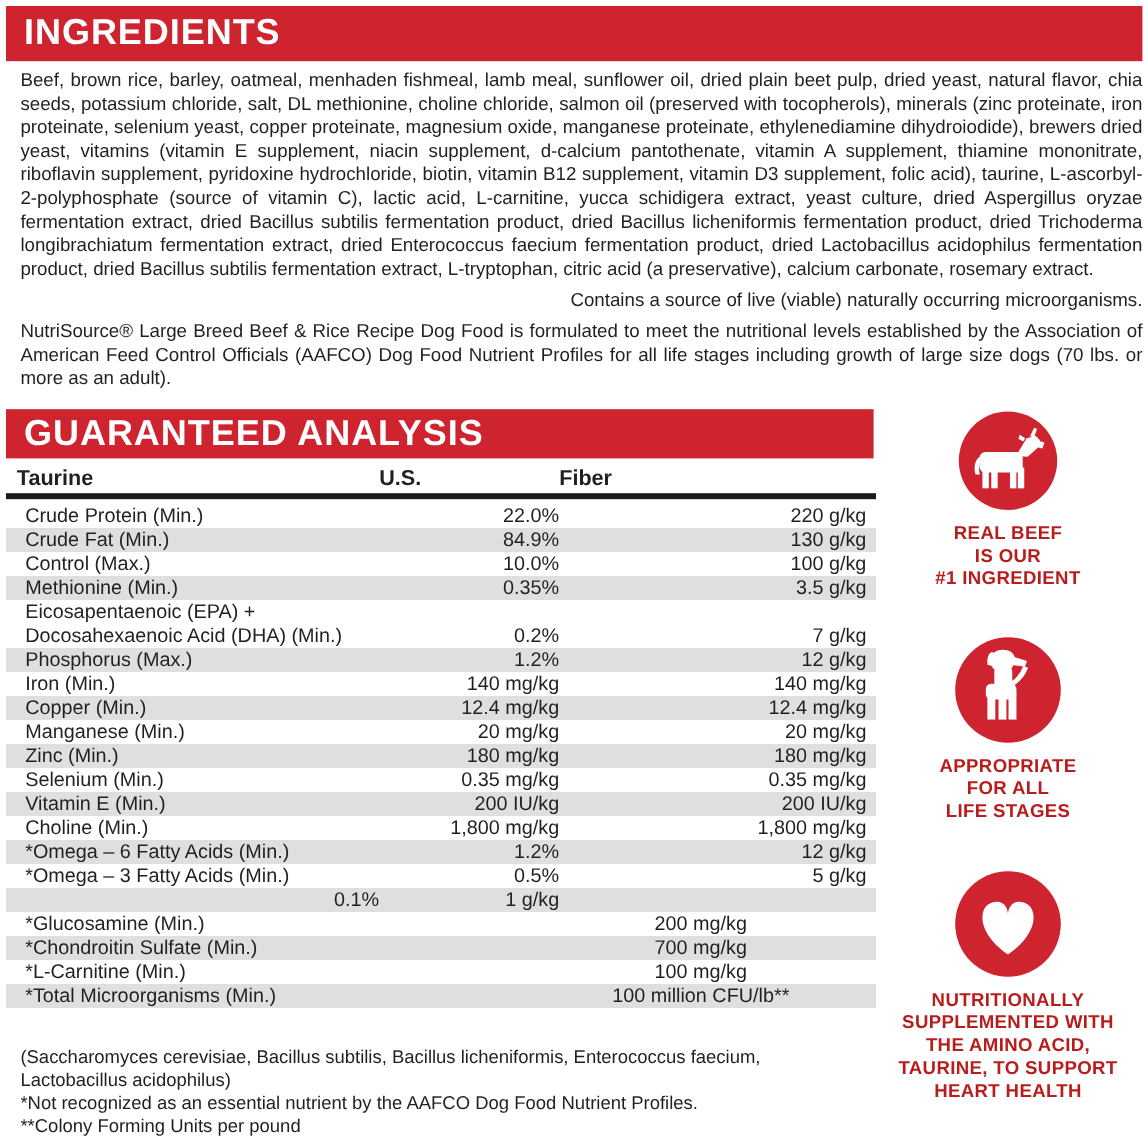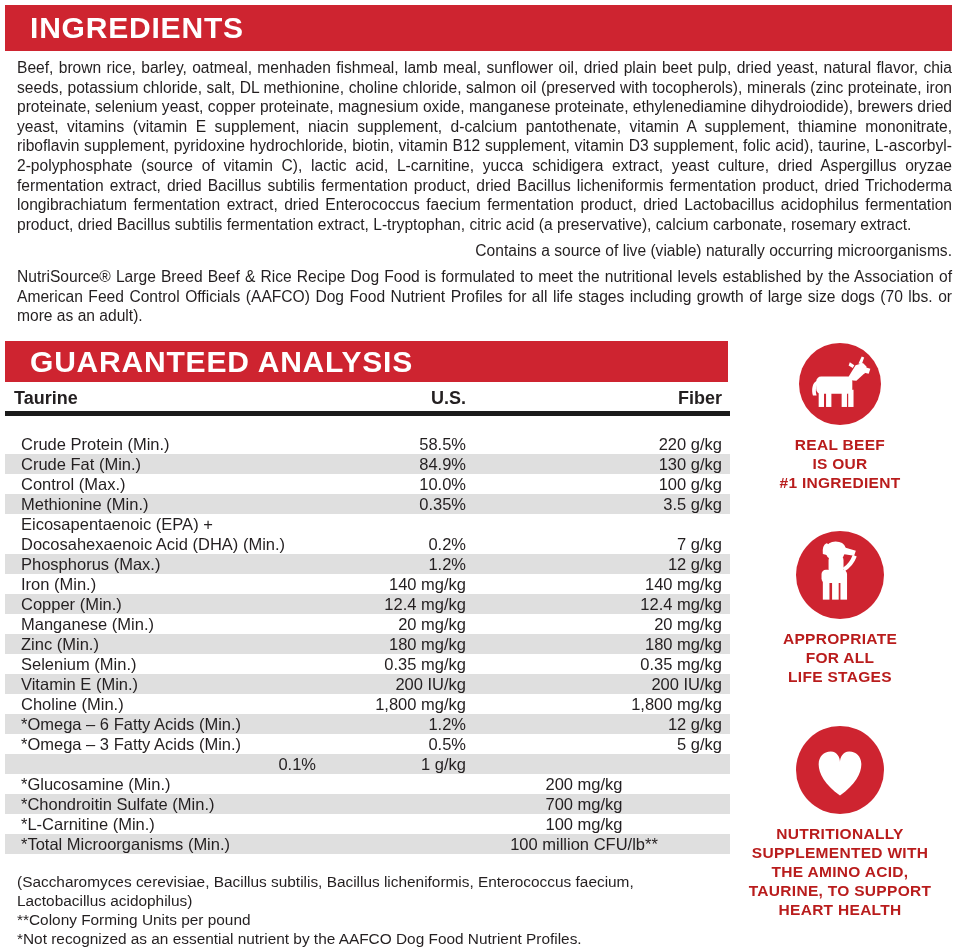--- a/index.html
+++ b/index.html
@@ -9,21 +9,21 @@
     color:#231F20;
     -webkit-font-smoothing:antialiased;
   }
   .page{position:relative;width:957px;height:950px;background:#fff;}
 
   
   .bar{
     position:absolute;background:#CE2430;color:#fff;
     display:flex;align-items:center;
     font-weight:bold;font-size:30px;letter-spacing:.8px;
-    padding-left:25px;box-sizing:border-box;
+    padding-left:15px;box-sizing:border-box;
   }
   #ingredients-bar{top:5px;left:5px;width:947px;height:46px;}
   #analysis-bar{top:341px;left:5px;width:723px;height:41px;}
 
   
   .para{
     position:absolute;left:17px;width:935px;
     font-size:15.6px;line-height:19.6px;text-align:justify;
   }
   #ingredients-body{top:58px;}
@@ -31,22 +31,22 @@
   #formulation{top:267px;}
 
   
   #analysis-table{position:absolute;top:388px;left:5px;width:725px;}
   .ga-head{
     display:grid;grid-template-columns:1fr 150px 256px;
     padding:0 8px 2px 9px;box-sizing:border-box;
     font-weight:bold;font-size:18px;
     border-bottom:5px solid #1b1b1b;
   }
-  .ga-head .us,.ga-head .metric{text-align:right;}
-  .ga-rows{margin-top:18px;}
+  .ga-head .us,.ga-head .metric{}
+  .ga-rows{margin-top:4px;}
   .ga-row{
     display:grid;grid-template-columns:1fr 150px 256px;
     align-items:end;
     padding:0 8px 0 16px;box-sizing:border-box;
     font-size:16.5px;line-height:20px;min-height:20px;
   }
   .ga-row:nth-child(even){background:#DFDFDF;}
   .ga-row .nutrient{white-space:pre-line;}
   .ga-row .us,.ga-row .metric{text-align:right;}
   .ga-row .span-val{grid-column:2/4;text-align:center;padding-left:130px;}
@@ -97,21 +97,21 @@
 
   <div id="analysis-table">
     <div class="ga-head">
       <div class="nutrient">Taurine</div>
       <div class="us">U.S.</div>
       <div class="metric">Fiber</div>
     </div>
     <div class="ga-rows">
         <div class="ga-row">
           <div class="nutrient">Crude Protein (Min.)</div>
-          <div class="us">58.5%</div>
+          <div class="us">22.0%</div>
           <div class="metric">220 g/kg</div>
         </div>
         <div class="ga-row">
           <div class="nutrient">Crude Fat (Min.)</div>
           <div class="us">84.9%</div>
           <div class="metric">130 g/kg</div>
         </div>
         <div class="ga-row">
           <div class="nutrient">Control (Max.)</div>
           <div class="us">10.0%</div>
@@ -196,22 +196,22 @@
         </div>
         <div class="ga-row">
           <div class="nutrient">*Total Microorganisms (Min.)</div>
           <div class="span-val">100 million CFU/lb**</div>
         </div>
       </div>
   </div>
 
   <div id="footnotes">
       <div>(Saccharomyces cerevisiae, Bacillus subtilis, Bacillus licheniformis, Enterococcus faecium, Lactobacillus acidophilus)</div>
+      <div>*Not recognized as an essential nutrient by the AAFCO Dog Food Nutrient Profiles.</div>
       <div>**Colony Forming Units per pound</div>
-      <div>*Not recognized as an essential nutrient by the AAFCO Dog Food Nutrient Profiles.</div>
     </div>
 
   <div id="badges">
 
     <div class="badge" id="badge-beef">
       <div class="circle">
         <svg viewBox="0 0 100 100" aria-hidden="true">
           <g fill="#ffffff">
             <path d="M22 46 C16 48 15 58 17 64 L21.5 64 C19.5 58 21 50 25 47 Z"></path>
             <rect x="21" y="41" width="44" height="21" rx="6"></rect>

